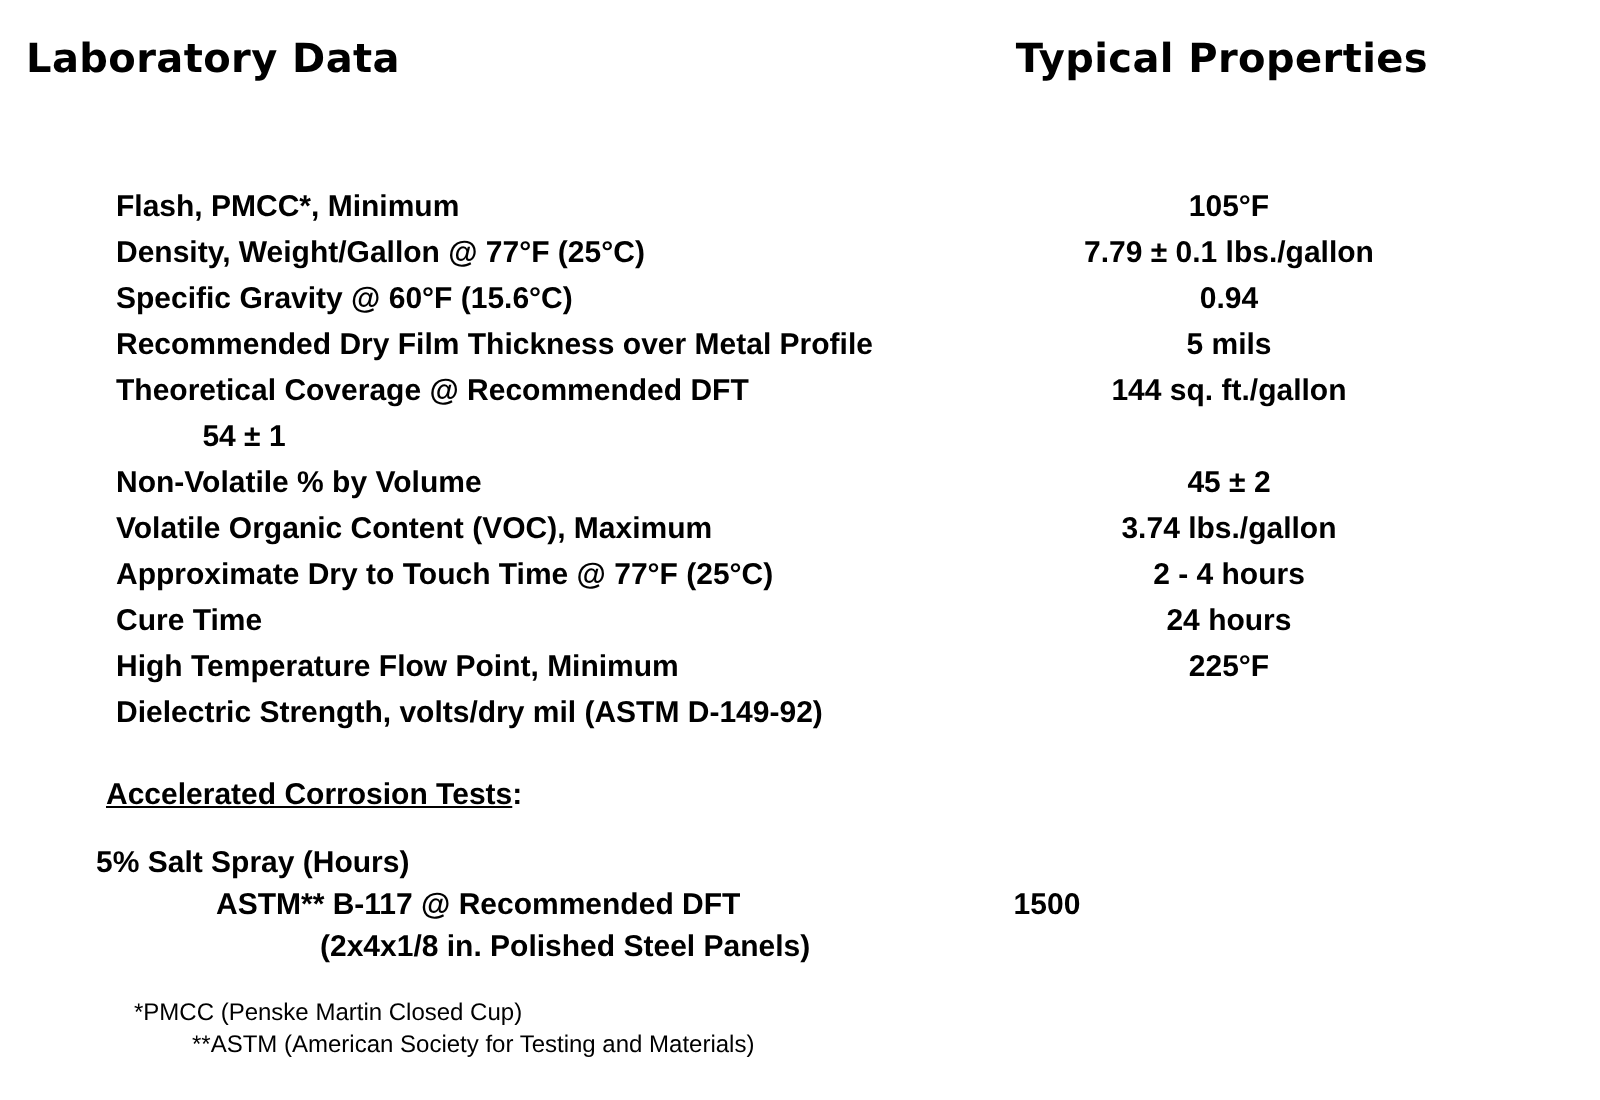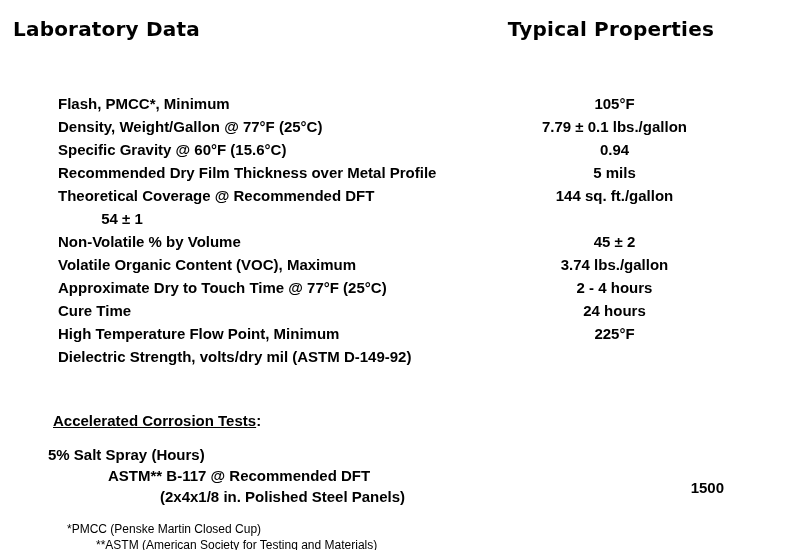--- a/index.html
+++ b/index.html
@@ -41,36 +41,36 @@
   .prow .lbl {
     width: 556px;
     padding-left: 58px;
     box-sizing: border-box;
     white-space: nowrap;
   }
   .prow .val { width: 244px; text-align: center; white-space: nowrap; }
 
   
   .corr-head {
-    margin-top: 41px;
+    margin-top: 18px;
     height: 23px;
     line-height: 23px;
     font-weight: 700;
     font-size: 15px;
     padding-left: 53px;
     white-space: nowrap;
   }
   .corr-head .u { text-decoration: underline; }
 
   .salt { margin-top: 12px; font-weight: 700; font-size: 15px; }
   .salt .line { height: 21px; line-height: 21px; white-space: nowrap; }
   .salt .name { padding-left: 48px; }
   .salt .method-row { display: flex; }
   .salt .method { width: 556px; padding-left: 108px; box-sizing: border-box; }
-  .salt .sval { width: 244px; text-align: right; margin-top: 12px; }
+  .salt .sval { width: 244px; text-align: left; }
   .salt .panel { padding-left: 160px; }
 
   
   .footnotes { margin-top: 14px; font-size: 12px; font-weight: 400; }
   .fn { height: 16px; line-height: 16px; white-space: nowrap; }
   .fn1 { padding-left: 67px; }
   .fn2 { padding-left: 96px; }
 </style>
 </head>
 <body>

